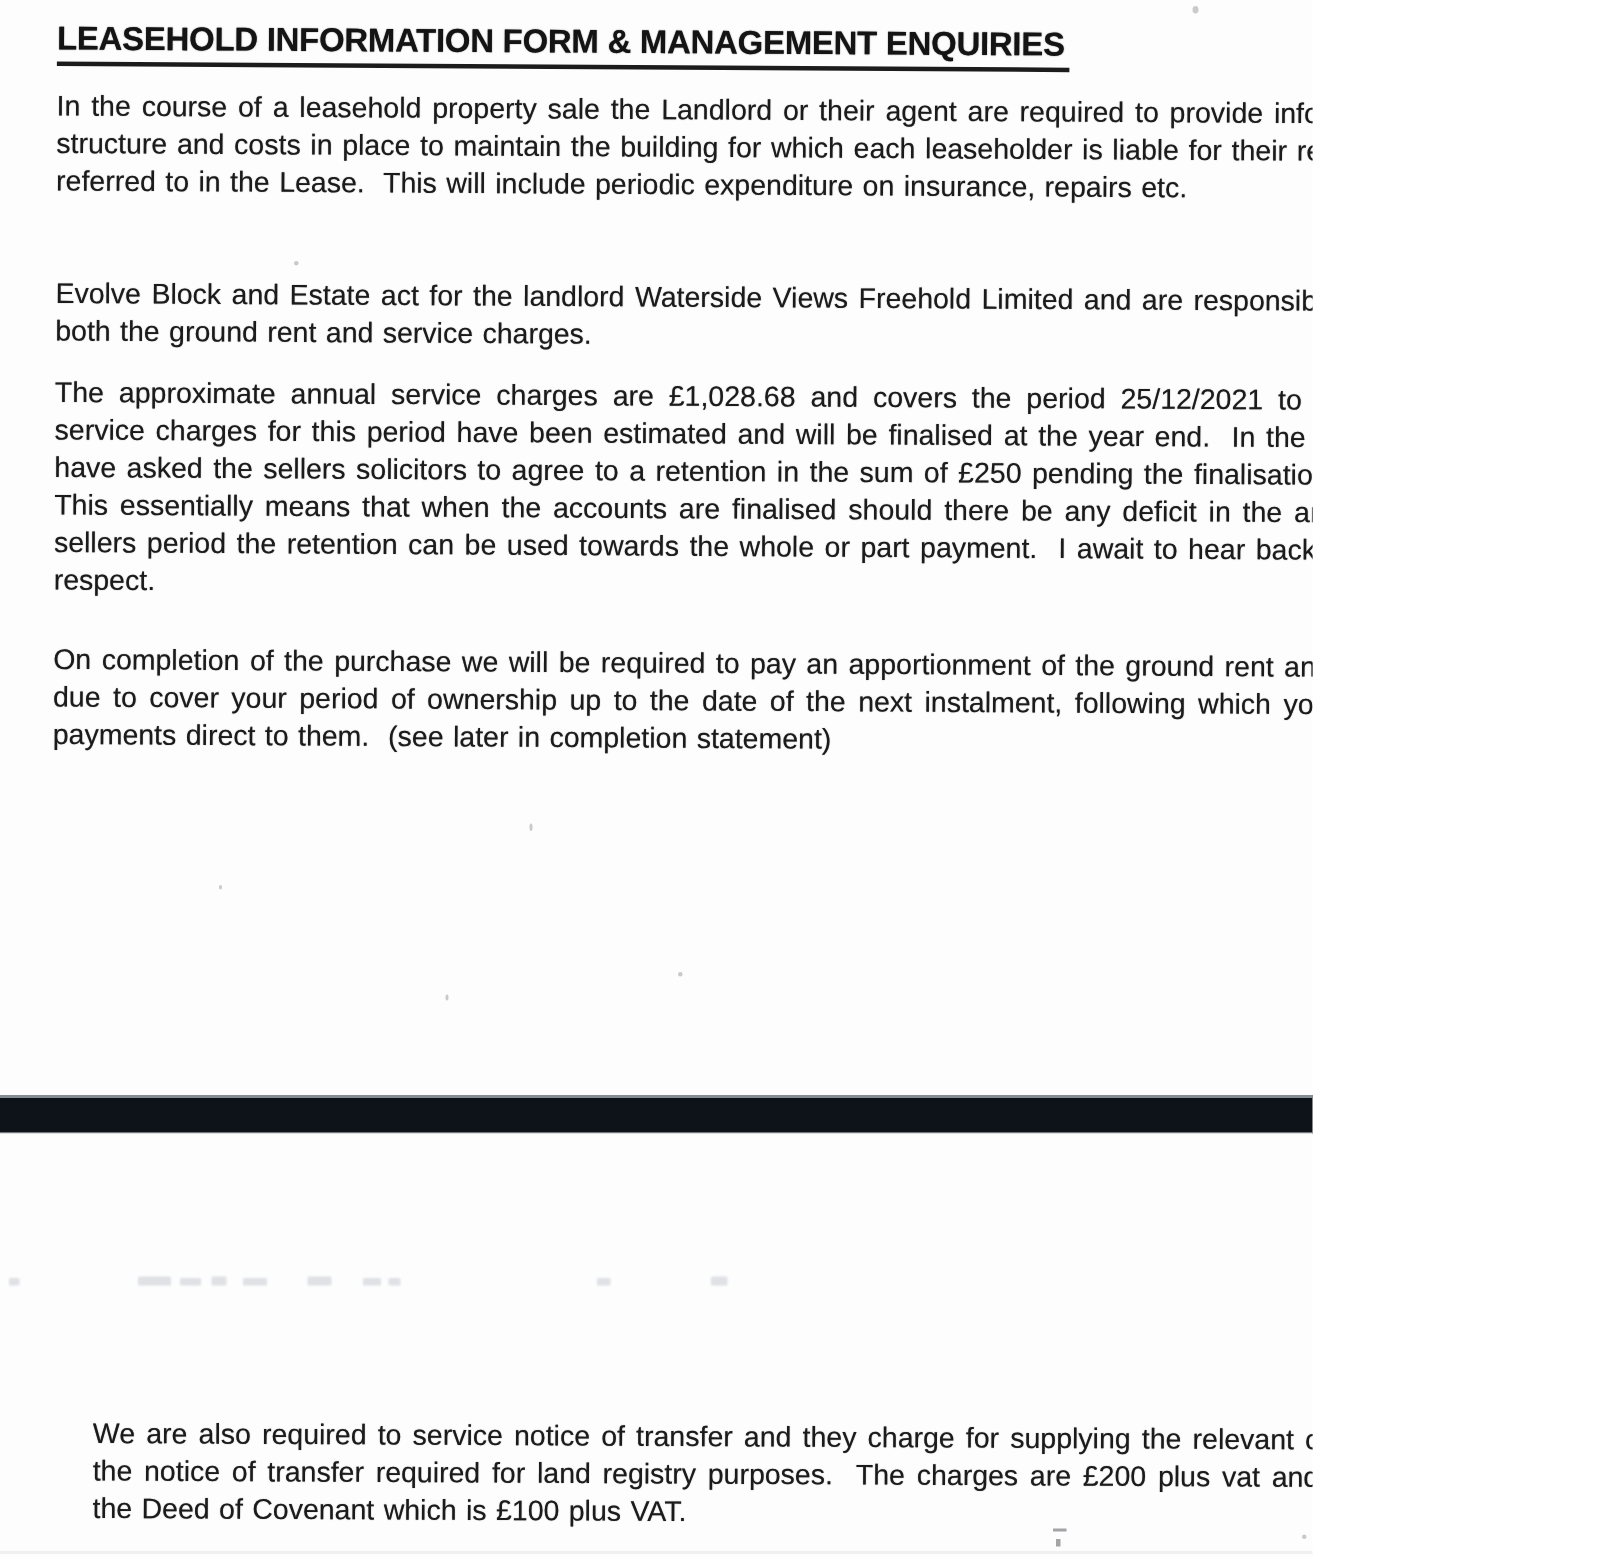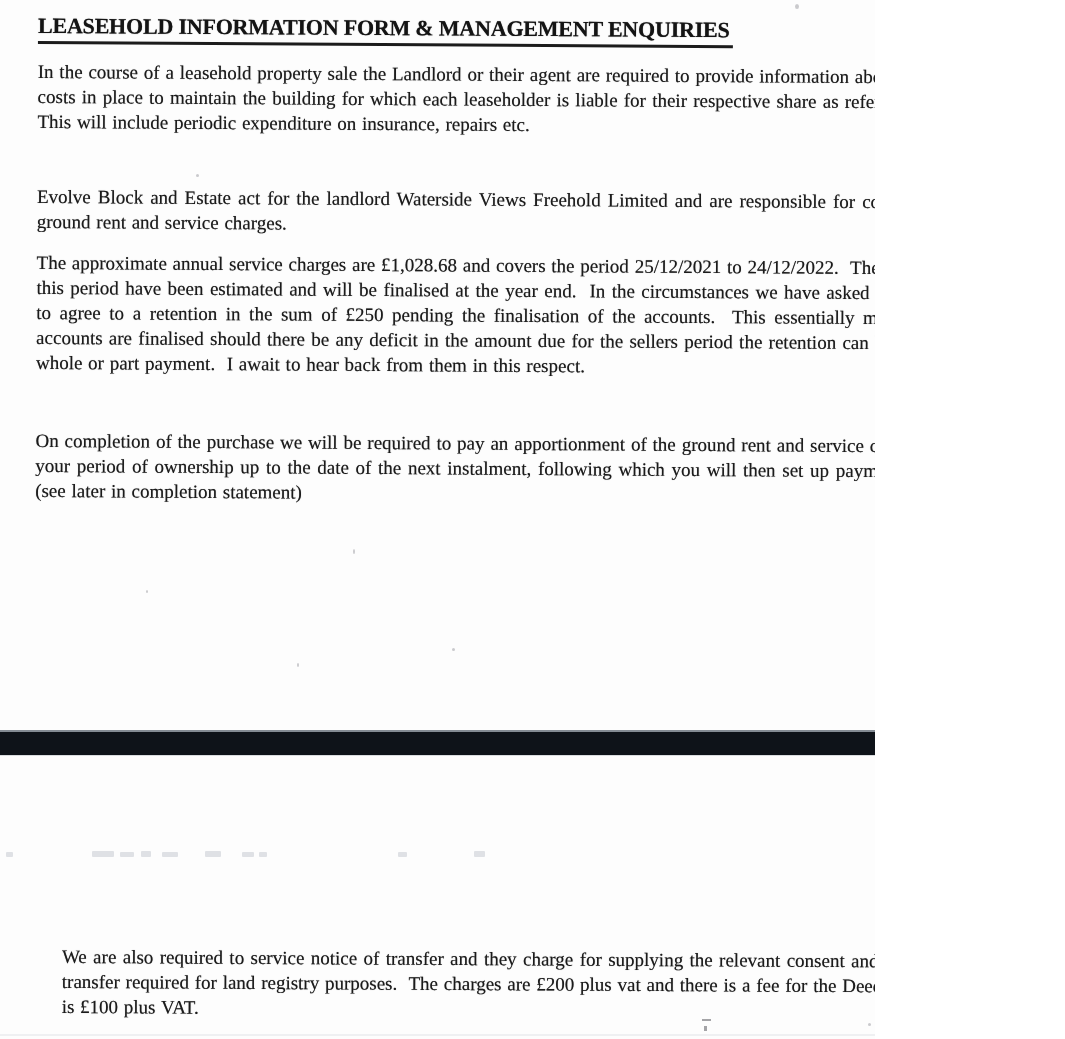--- a/index.html
+++ b/index.html
@@ -6,21 +6,21 @@
     margin: 0;
     padding: 0;
     background: #ffffff;
   }
   .page {
     position: relative;
     width: 875px;
     height: 1039px;
     overflow: hidden;
     background: #fdfdfd;
-    font-family: Liberation Serif, serif;
+    font-family: Liberation Sans, sans-serif;
     color: #1a1a1a;
   }
   
   .tilt-main {
     position: absolute;
     left: 0; top: 0; right: 0; bottom: 0;
     transform: rotate(0.35deg);
     transform-origin: 40px 30px;
   }
   .doc-title {

